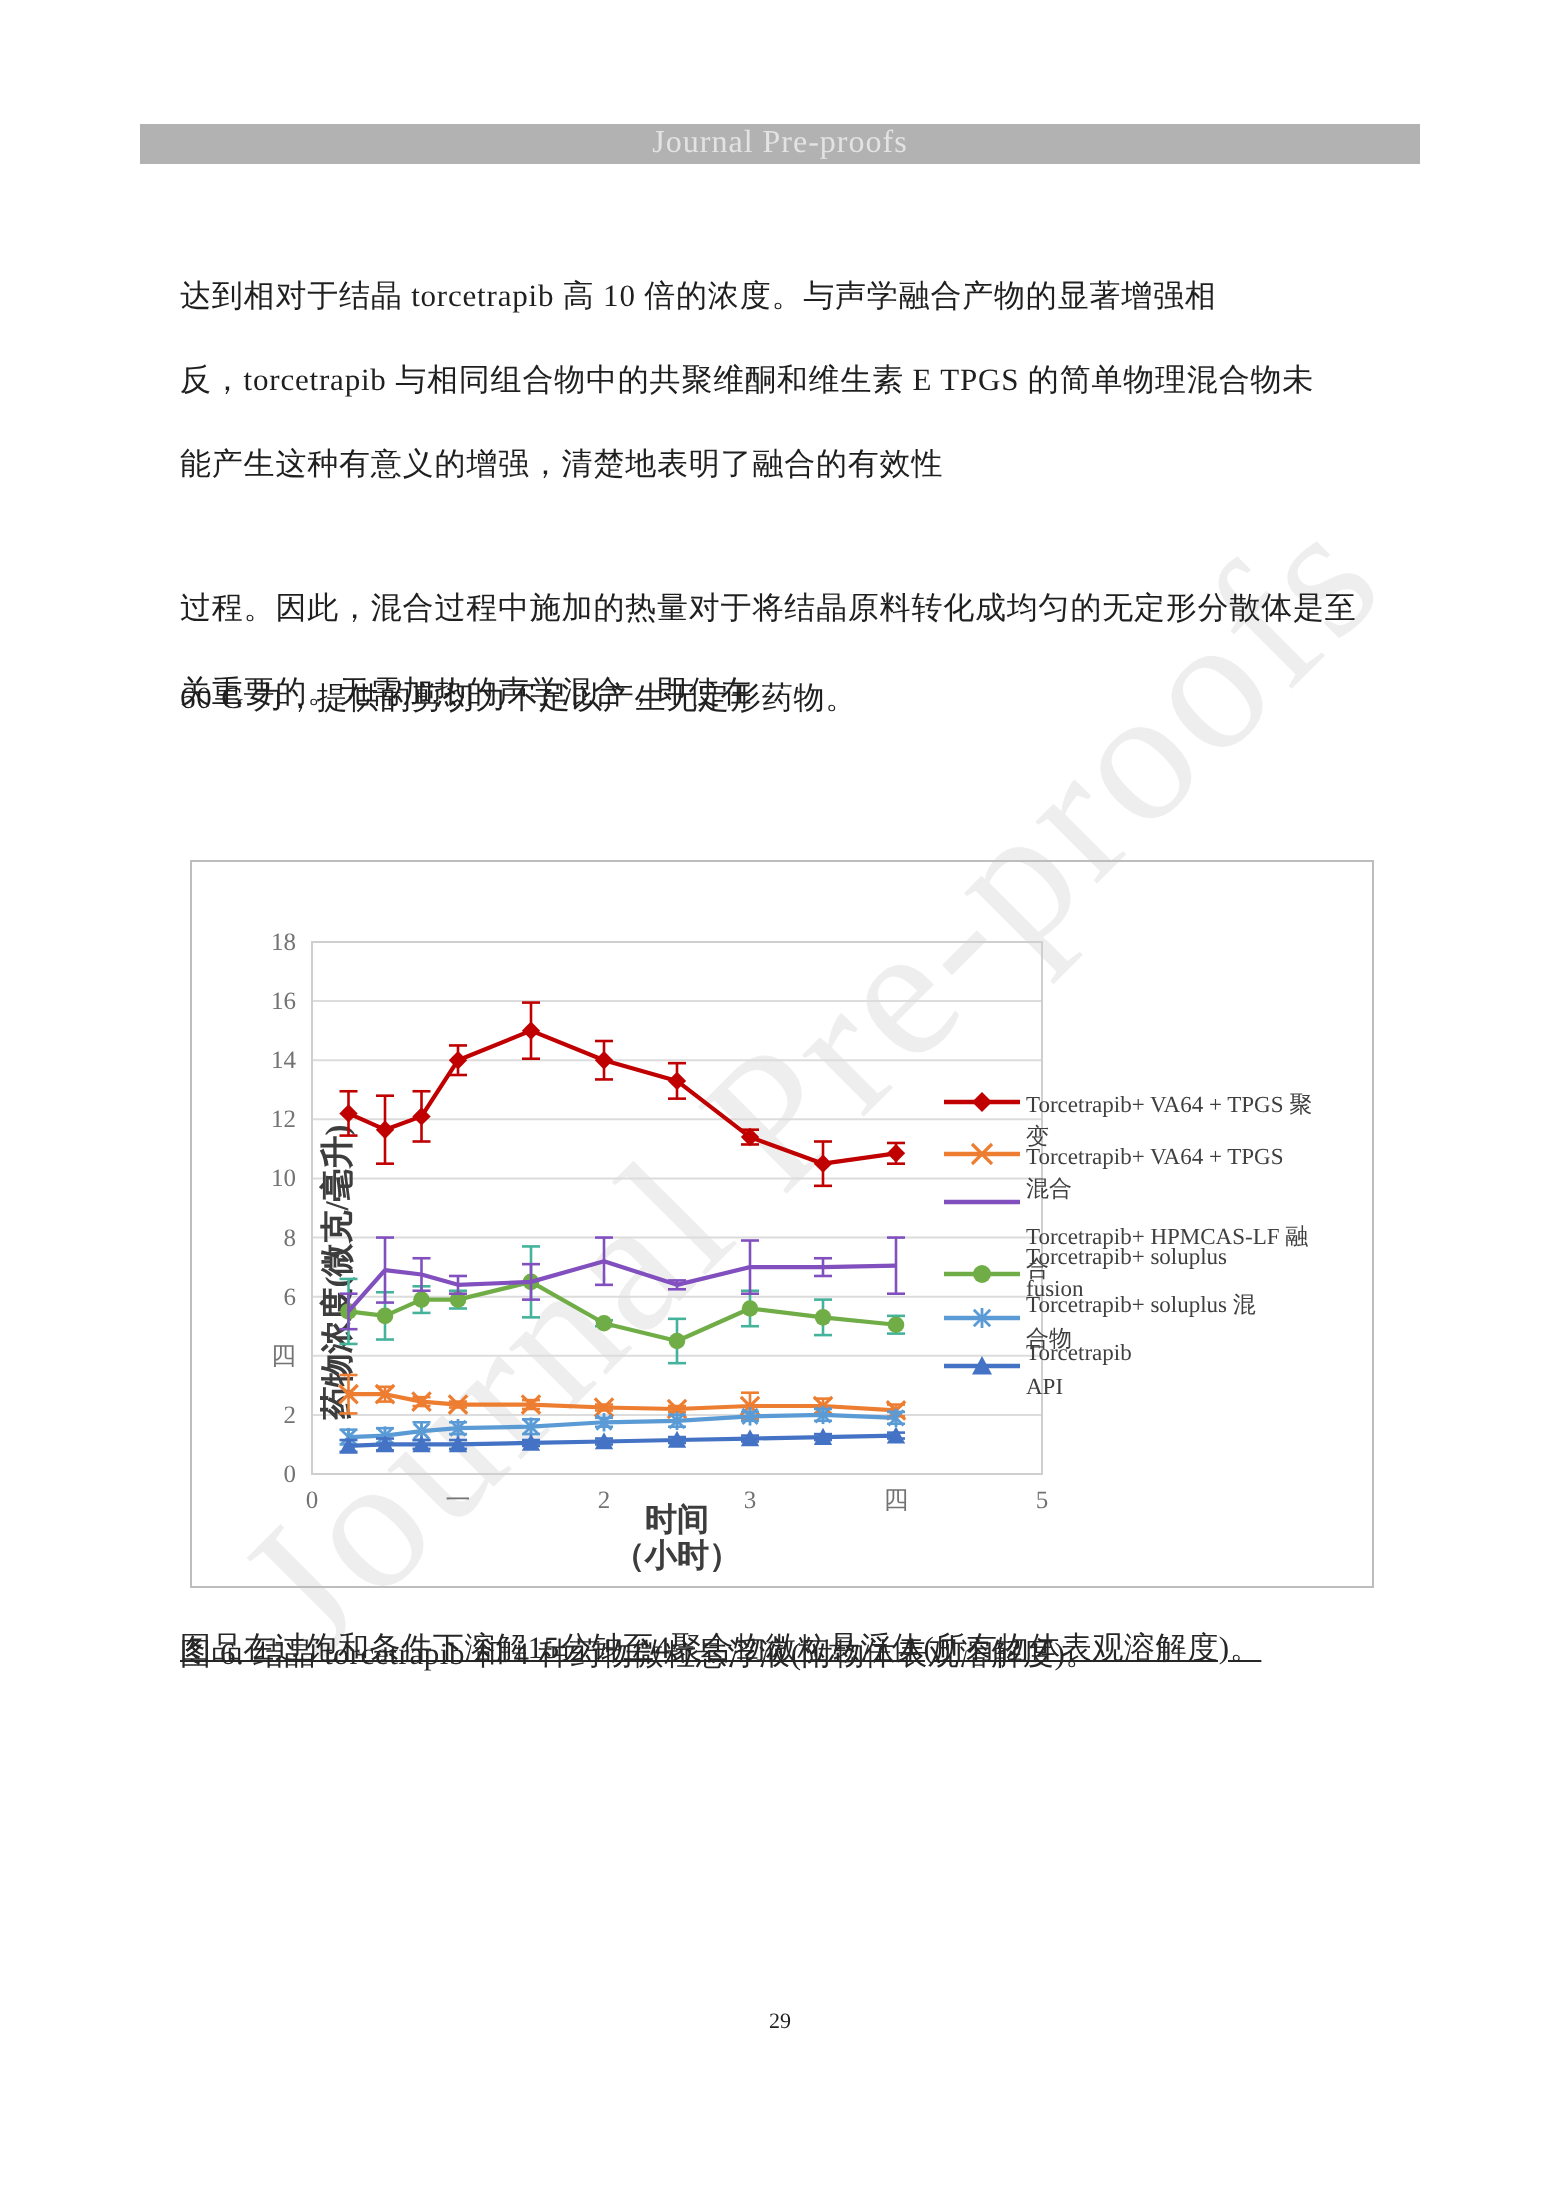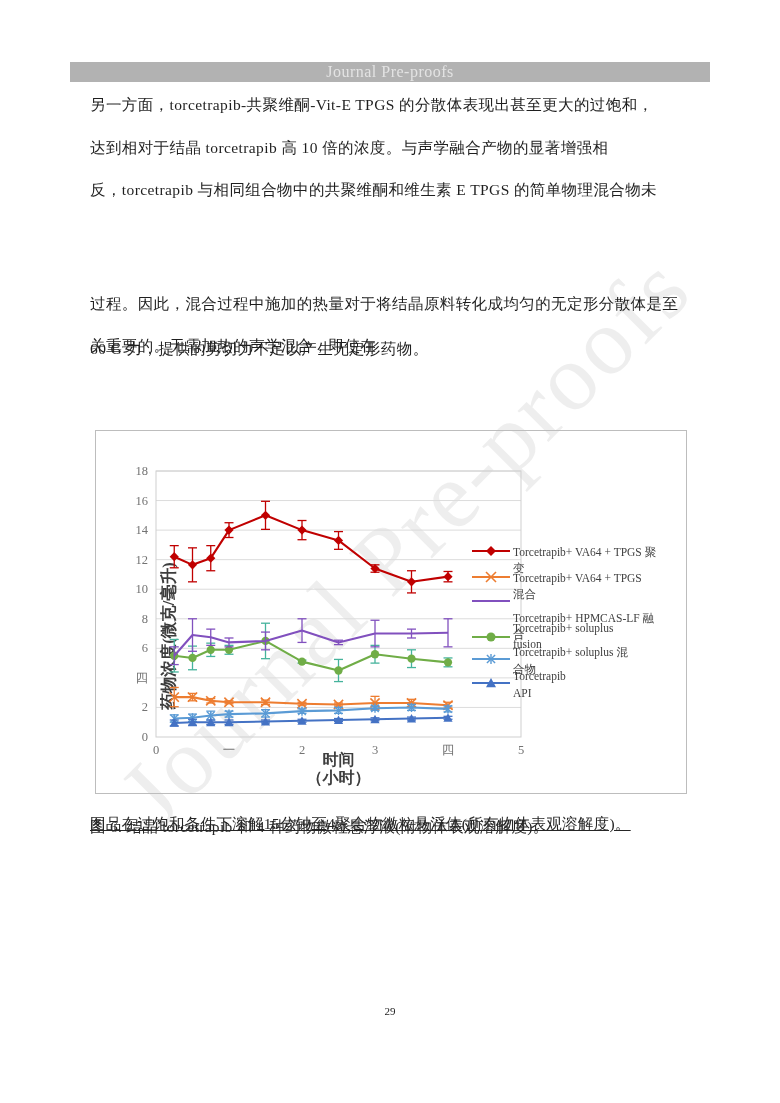--- a/index.html
+++ b/index.html
@@ -65,23 +65,23 @@
 <div class="page">
 
   <div class="watermark">Journal Pre-proofs</div>
 
   <div class="content">
 
     <div class="header-bar">
       <span>Journal Pre-proofs</span>
     </div>
 
-    <div class="tline" style="top:95px">另一方面，torcetrapib-共聚维酮-Vit-E TPGS 的分散体表现出甚至更大的过饱和，</div>
     <div class="tline" style="top:138px">达到相对于结晶 torcetrapib 高 10 倍的浓度。与声学融合产物的显著增强相</div>
     <div class="tline" style="top:180px">反，torcetrapib 与相同组合物中的共聚维酮和维生素 E TPGS 的简单物理混合物未</div>
+    <div class="tline" style="top:222px">能产生这种有意义的增强，清楚地表明了融合的有效性</div>
 
     <div class="tline" style="top:336px">关重要的。无需加热的声学混合，即使在</div>
     <div class="tline" style="top:294px">过程。因此，混合过程中施加的热量对于将结晶原料转化成均匀的无定形分散体是至</div>
     <div class="tline" style="top:339px">60 G 力，提供的剪切力不足以产生无定形药物。</div>
 
     <div class="figure">
       <svg id="chart-svg" width="588" height="360" viewBox="0 0 588 360">
           <g>
             <line x1="60" y1="276.44444444444446" x2="425" y2="276.44444444444446" stroke="#dcdcdc" stroke-width="1"></line>
             <line x1="60" y1="246.88888888888889" x2="425" y2="246.88888888888889" stroke="#dcdcdc" stroke-width="1"></line>

